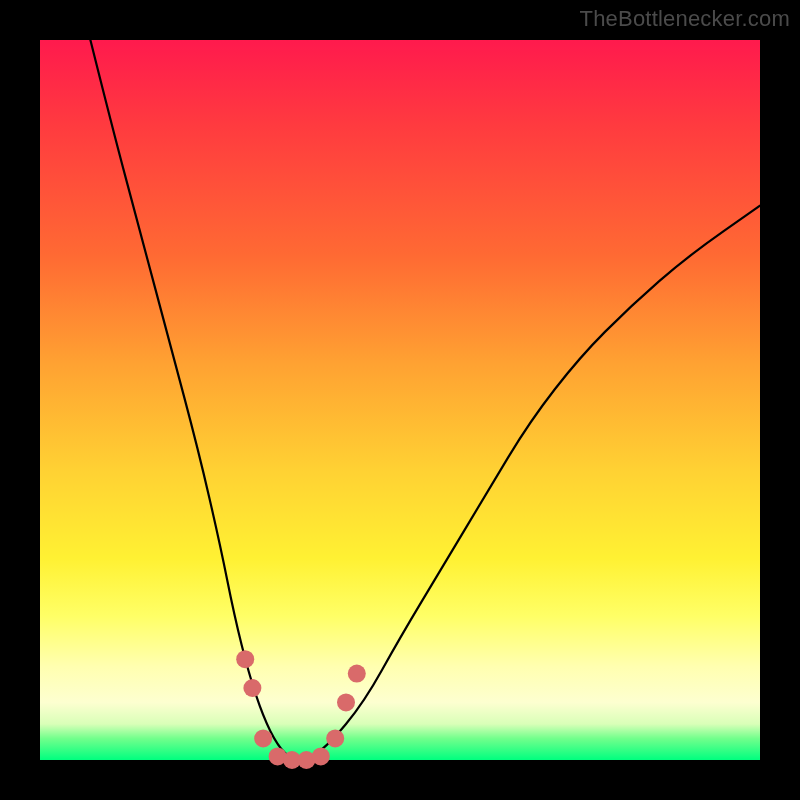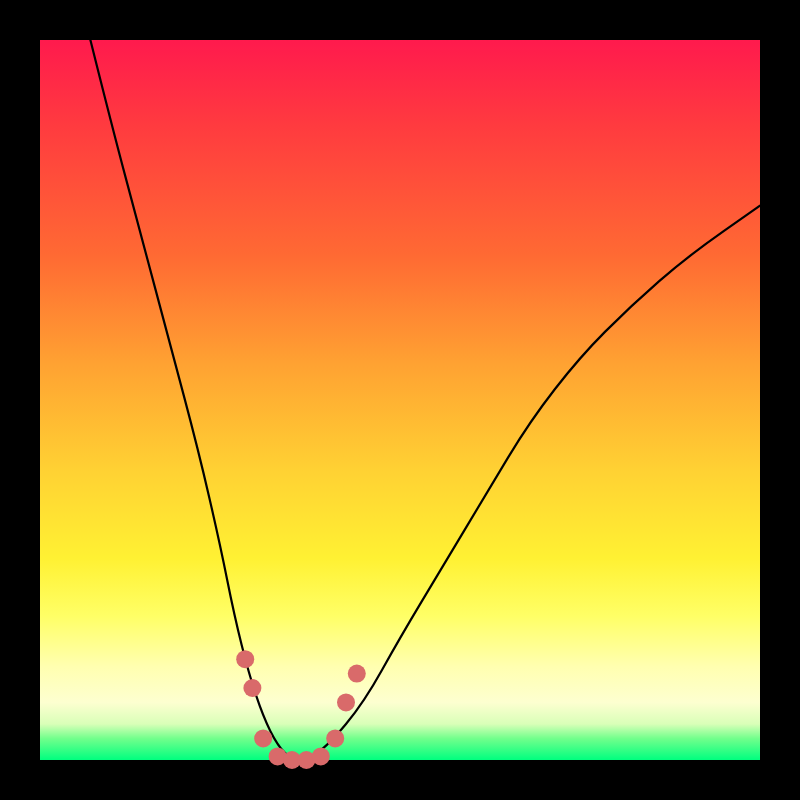--- a/index.html
+++ b/index.html
@@ -51,20 +51,21 @@
     position: absolute;
     left: 0; top: 0;
     width: 720px; height: 720px;
     overflow: visible;
   }
 </style>
 </head>
 <body>
 
 <div class="frame">
+  <div class="watermark">TheBottlenecker.com</div>
   <div class="plot-area">
     <svg class="curve" viewBox="0 0 720 720">
       <path id="curve-path" fill="none" stroke="#000" stroke-width="2.2" stroke-linecap="round" d="M 50.400000000000006 0 Q 72 86.39999999999998 86.4 140.39999999999998 Q 100.80000000000001 194.39999999999998 115.2 248.4 Q 129.6 302.40000000000003 144 356.4 Q 158.4 410.4 169.2 457.2 Q 180 504 187.2 540 Q 194.4 576 201.6 604.8 Q 208.79999999999998 633.6 216 655.2 Q 223.2 676.8 230.4 691.2 Q 237.60000000000002 705.6 244.8 712.8 Q 251.99999999999997 720 259.2 720 Q 266.4 720 277.2 712.8 Q 288 705.6 306 684 Q 324 662.4 342 630 Q 360 597.6 381.6 561.6 Q 403.20000000000005 525.6 424.8 489.6 Q 446.4 453.6 468 417.6 Q 489.6 381.6 514.8 349.2 Q 540 316.79999999999995 565.2 291.59999999999997 Q 590.4 266.4 619.2 241.20000000000002 Q 648 216.00000000000006 684 190.80000000000004 T 720 165.60000000000002"></path>
       <g id="marker-group">
           <circle cx="205.2" cy="619.2" r="9" fill="#d96a6a"></circle>
           <circle cx="212.39999999999998" cy="648" r="9" fill="#d96a6a"></circle>
           <circle cx="223.2" cy="698.4" r="9" fill="#d96a6a"></circle>
           <circle cx="237.60000000000002" cy="716.4" r="9" fill="#d96a6a"></circle>
           <circle cx="251.99999999999997" cy="720" r="9" fill="#d96a6a"></circle>
           <circle cx="266.4" cy="720" r="9" fill="#d96a6a"></circle>

